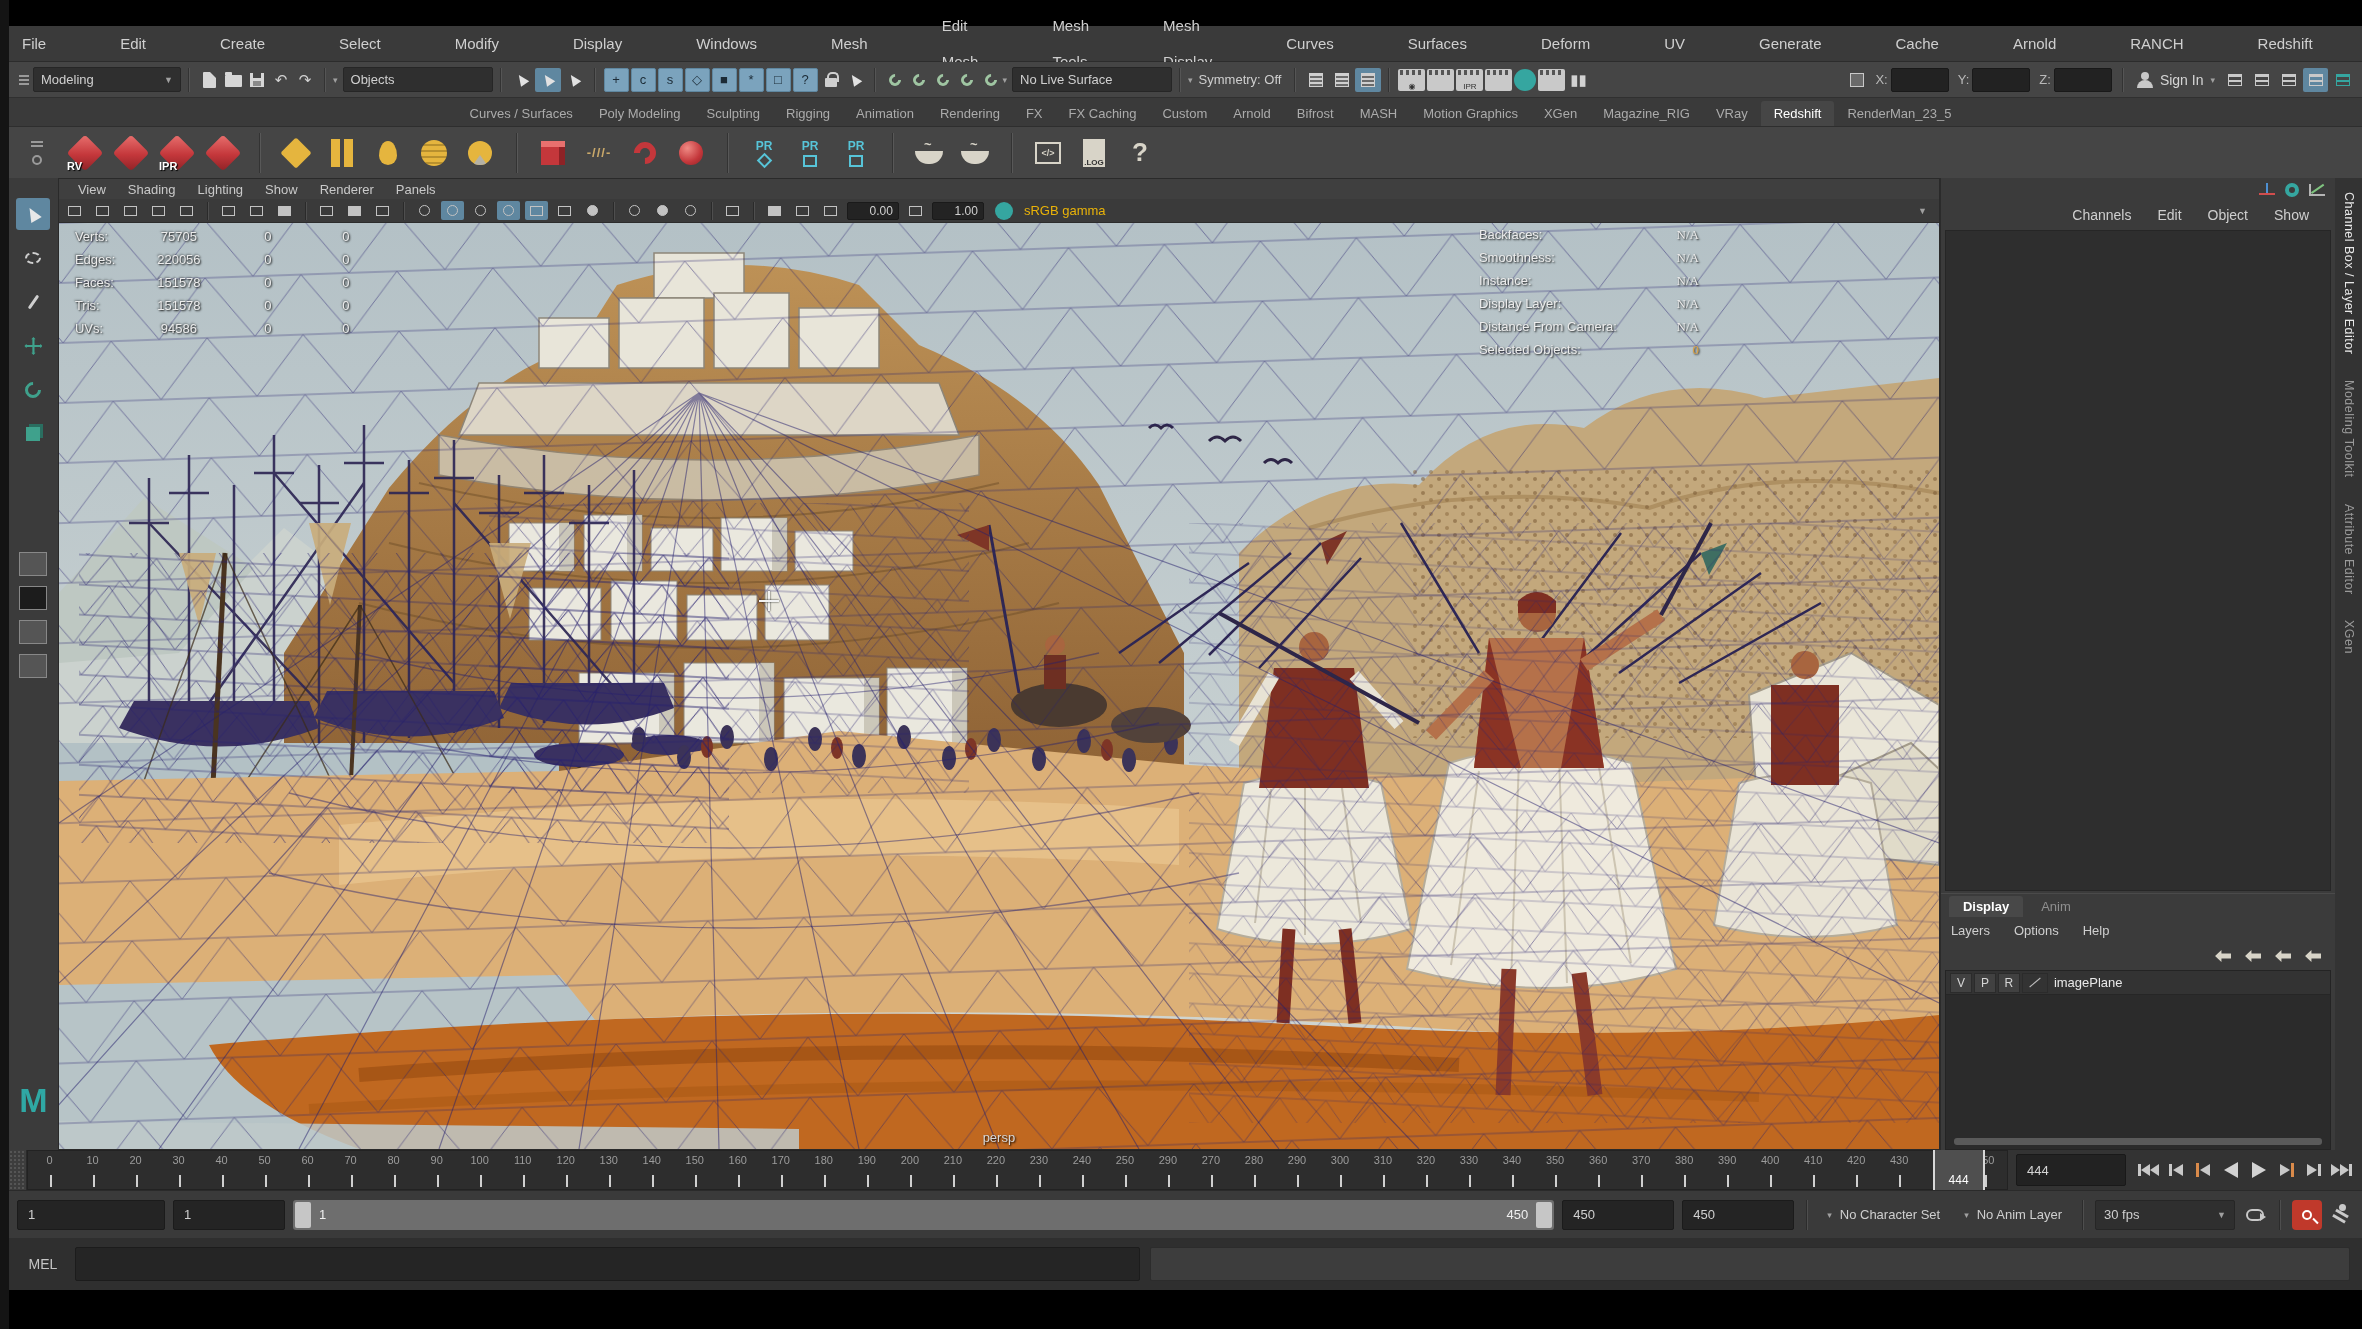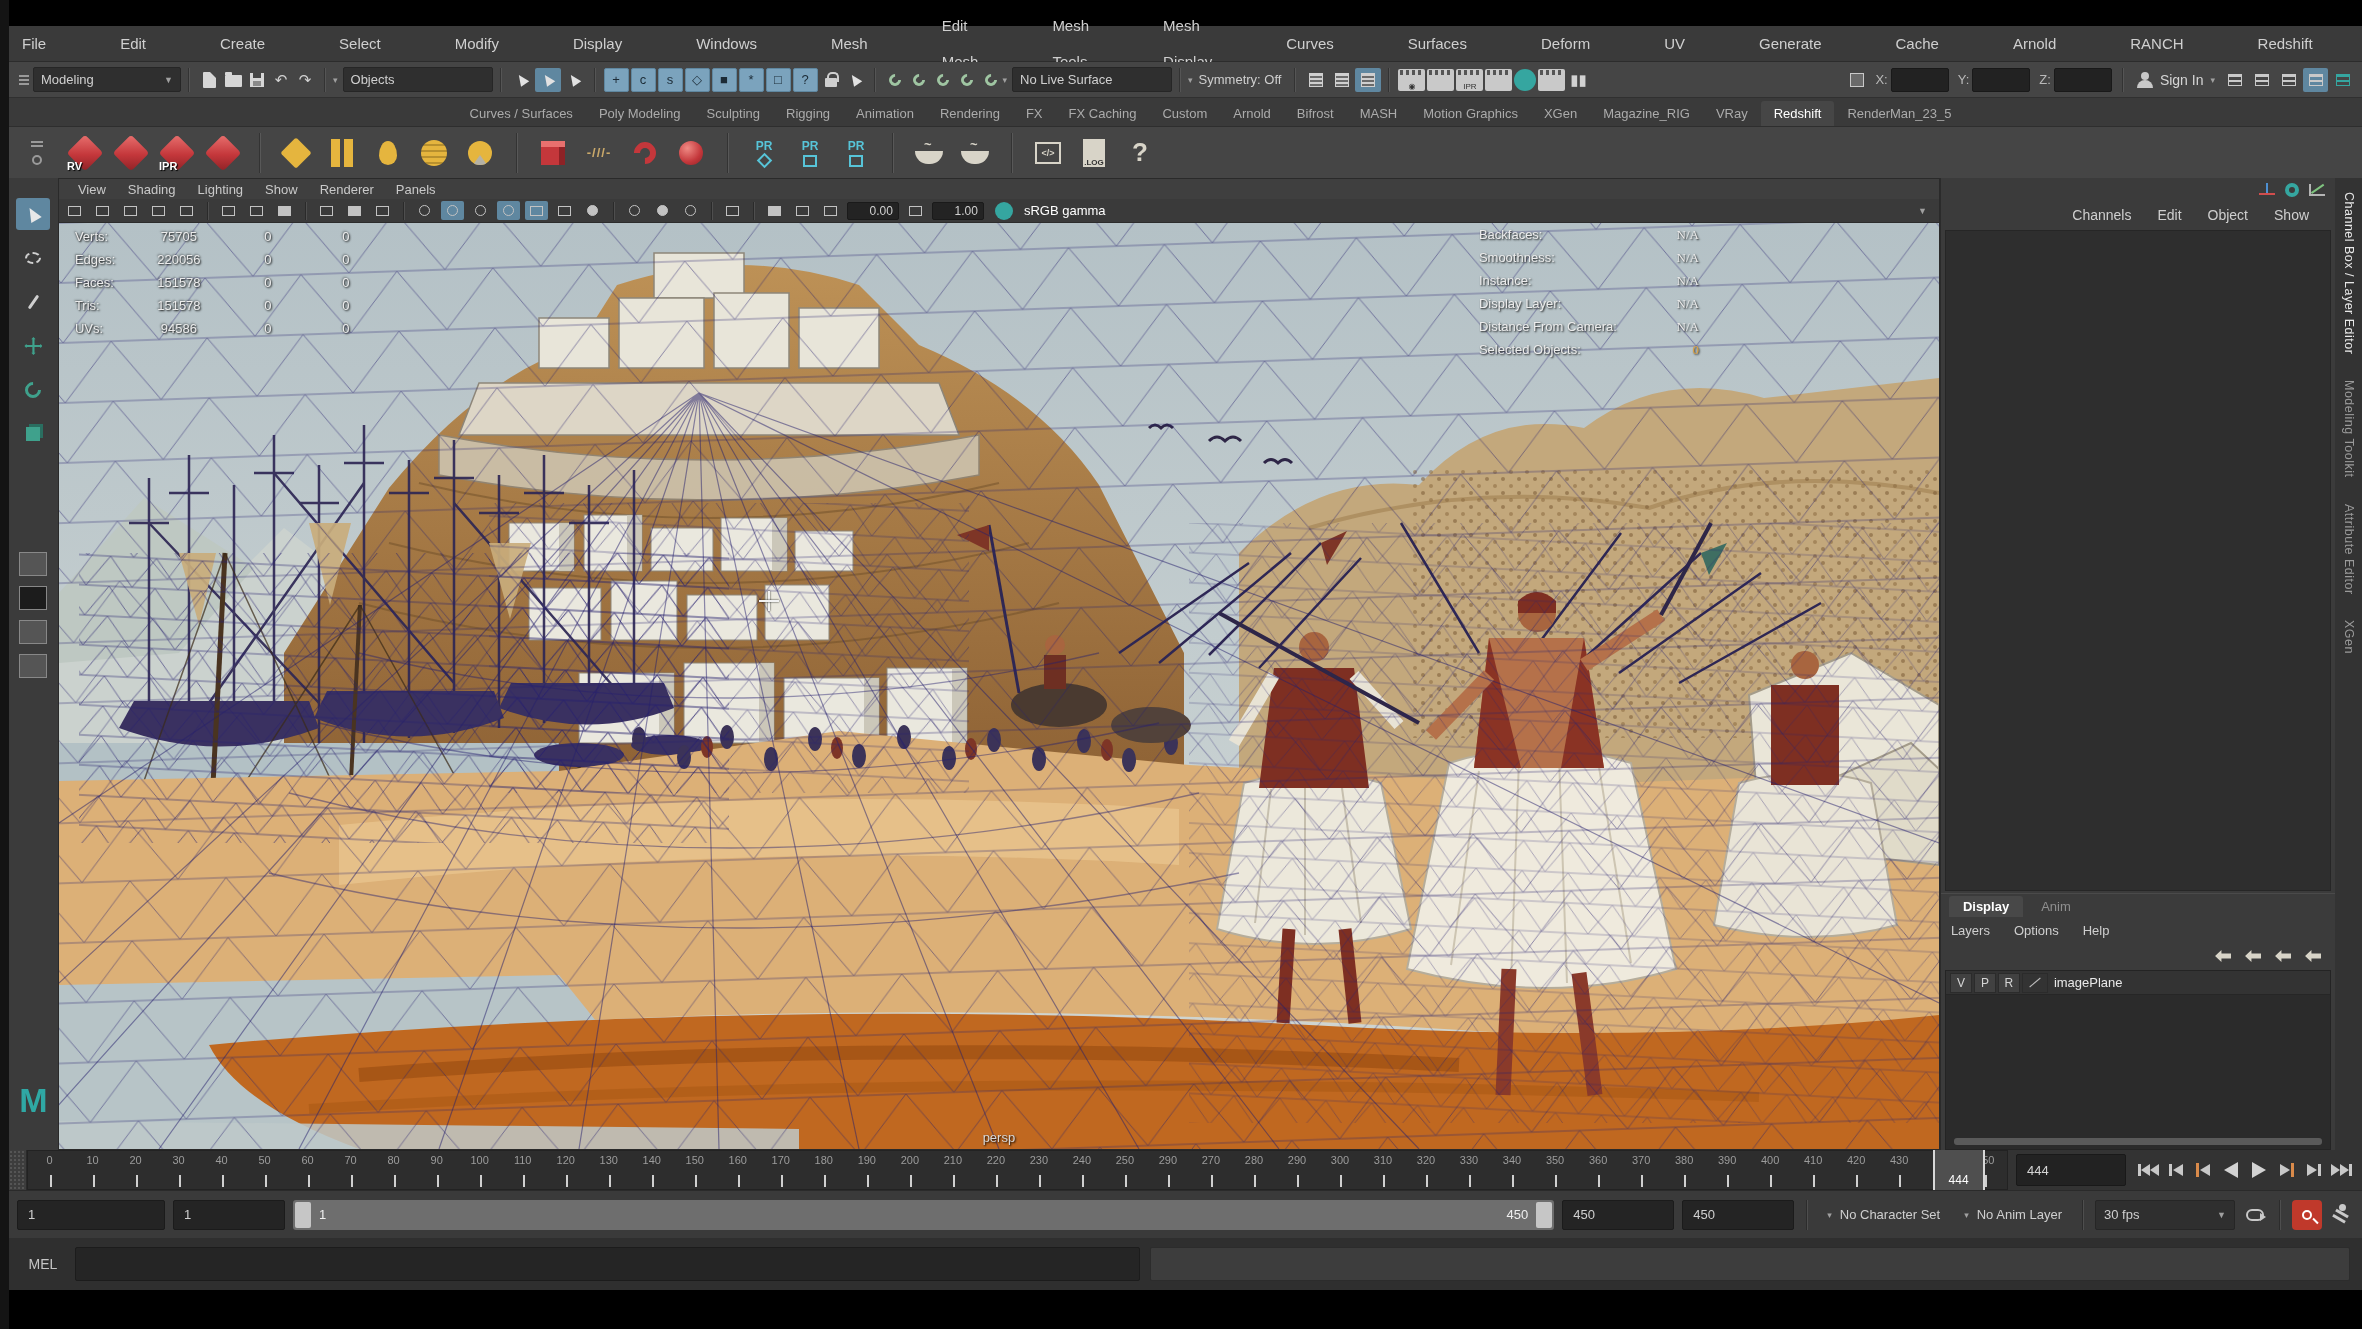--- a/index.html
+++ b/index.html
@@ -130,21 +130,21 @@
   #viewbar { height:24px; background:#3a3a3a; display:flex; align-items:center; padding:0 4px; gap:5px; border-bottom:1px solid #2c2c2c; }
   .vb-sep { width:1px; height:18px; background:#2a2a2a; box-shadow:1px 0 0 #4e4e4e; margin:0 4px; }
   .vb-icon { width:23px; height:19px; border-radius:2px; display:flex; align-items:center; justify-content:center; }
   .vb-icon i { width:13px; height:10px; border:1px solid #c2c2c2; display:block; }
   .vb-icon.round i { border-radius:50%; width:11px; height:11px; }
   .vb-icon.fillshape i { background:#c2c2c2; }
   .vb-icon.active { background:#5f87a0; }
   .vb-field { width:52px; height:18px; background:#232323; border:1px solid #1a1a1a; border-radius:2px;
               font-size:12px; color:#d0d0d0; display:flex; align-items:center; justify-content:flex-end; padding:0 5px; }
   .vb-gamma { width:18px; height:18px; border-radius:50%; background:#35a6a0; margin-left:6px; display:flex; align-items:center; justify-content:center; font-size:9px; color:#083; }
-  .vb-colorspace { font-size:13px; color:#ffffff; margin-left:6px; }
+  .vb-colorspace { font-size:13px; color:#eab308; margin-left:6px; }
   #view3d { position:relative; flex:1; overflow:hidden; background:#b6c2c6; }
   #view3d svg { display:block; }
 
   
   .hud-poly { position:absolute; left:16px; top:6px; font-size:13px; color:#ececec; text-shadow:1px 1px 2px rgba(0,0,0,.95), -1px -1px 2px rgba(0,0,0,.4); }
   .hud-row { display:grid; grid-template-columns:58px 92px 86px 70px; margin-bottom:8px; }
   .hud-row span:nth-child(n+2) { text-align:center; }
   .hud-details { position:absolute; right:240px; top:4px; font-size:13px; color:#ececec; text-shadow:1px 1px 2px rgba(0,0,0,.95); }
   .hud-drow { display:grid; grid-template-columns:170px 50px; margin-bottom:7px; }
   .hud-drow span:last-child { text-align:right;font-family:Liberation Serif, serif; }

